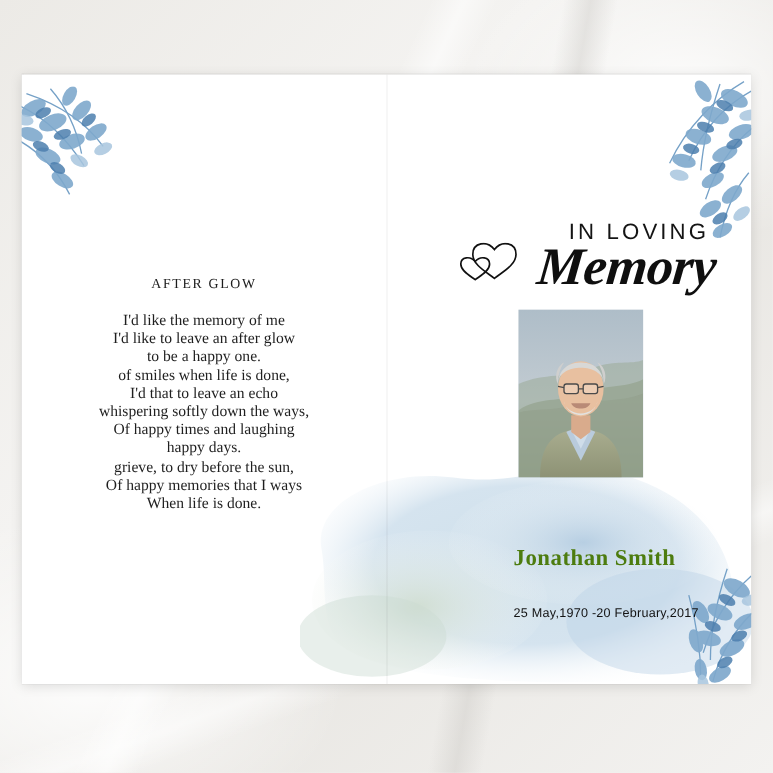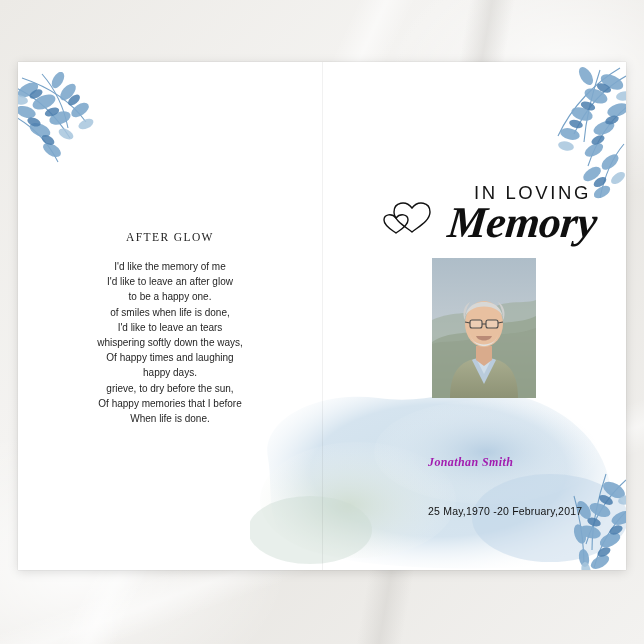--- a/index.html
+++ b/index.html
@@ -82,22 +82,22 @@
   }
   .poem-title {
     font-family: "Liberation Serif", serif;
     font-size: 11.5px;
     letter-spacing: 1.4px;
     color: #1c1c1c;
     margin-bottom: 16px;
     margin-top: 21px;
   }
   .poem-body {
-    font-family: Liberation Sans, sans-serif;
-    font-size: 10px;
+    font-family: Liberation Serif, serif;
+    font-size: 13px;
     line-height: 15.2px;
     color: #1f1f1f;
   }
   .poem-body div { white-space: nowrap; }
 
   
   .right-panel {
     position: absolute;
     left: 304px;
     top: 0;
@@ -145,24 +145,23 @@
     background: #c9d3da;
     overflow: hidden;
   }
   .photo-frame svg { display: block; }
 
   .deceased-name {
     position: absolute;
     left: 106px;
     top: 365px;
     font-family: "Liberation Serif", serif;
-    font-style: italic;
     font-weight: bold;
-    font-size: 12px;
-    color: #a21caf;
+    font-size: 19px;
+    color: #4d7c0f;
     letter-spacing: 0.4px;
   }
   .dates {
     position: absolute;
     left: 106px;
     top: 415px;
     font-family: "Liberation Sans", sans-serif;
     font-size: 10.5px;
     color: #131313;
     letter-spacing: 0.2px;
@@ -306,26 +305,26 @@
     </svg>
   </div>
 
   <div class="left-panel">
     <div class="poem-title">AFTER GLOW</div>
     <div class="poem-body">
       <div>I'd like the memory of me</div>
       <div>I'd like to leave an after glow</div>
       <div>to be a happy one.</div>
       <div>of smiles when life is done,</div>
-      <div>I'd like to leave an tears</div>
+      <div>I'd that to leave an echo</div>
       <div>whispering softly down the ways,</div>
       <div>Of happy times and laughing</div>
       <div>happy days.</div>
       <div>grieve, to dry before the sun,</div>
-      <div>Of happy memories that I before</div>
+      <div>Of happy memories that I ways</div>
       <div>When life is done.</div>
     </div>
   </div>
 
   <div class="right-panel">
 
     <div class="heading-wrap">
       <span class="hearts">
         <svg width="58" height="36" viewBox="0 0 58 36">
           <path d="M30,6 C24,-2 12,0 12,10 C12,19 24,25 30,30 C36,25 48,19 48,10 C48,0 36,-2 30,6 Z" fill="none" stroke="#111" stroke-width="1.4"></path>

